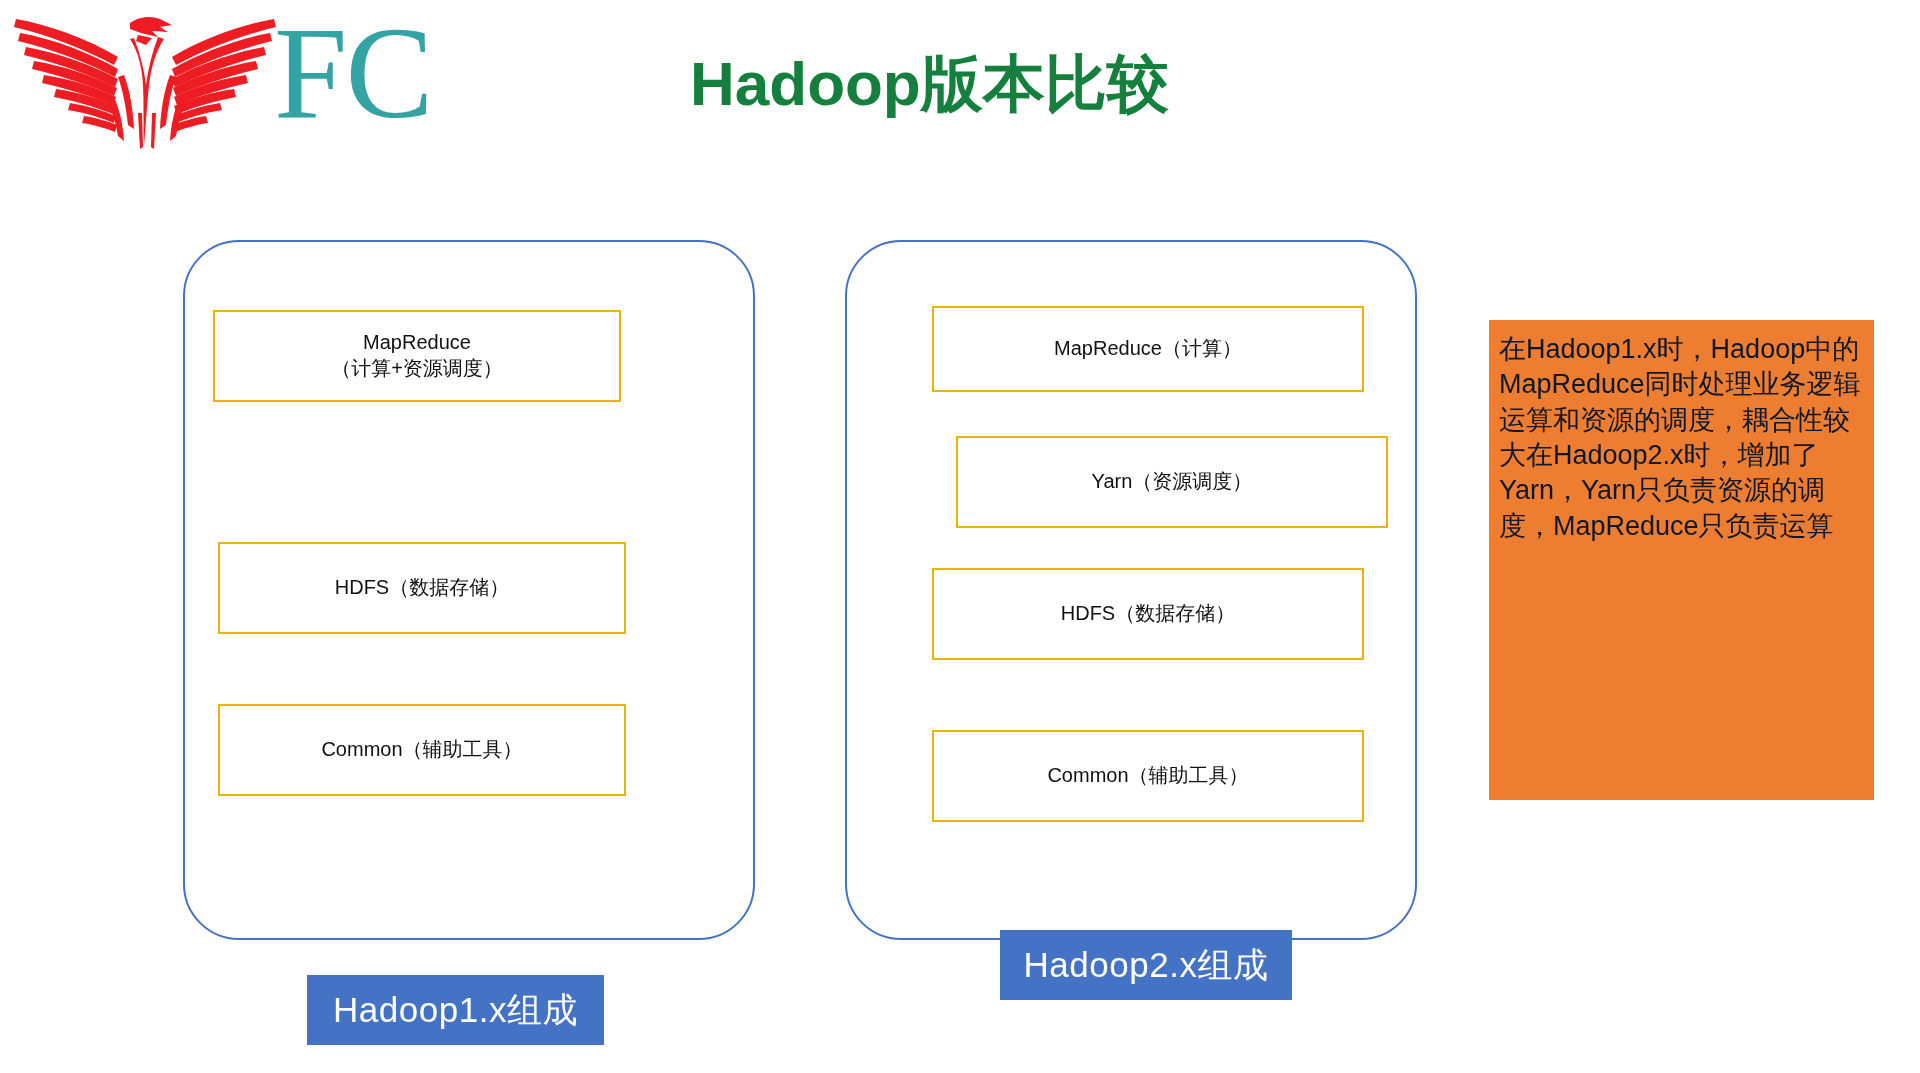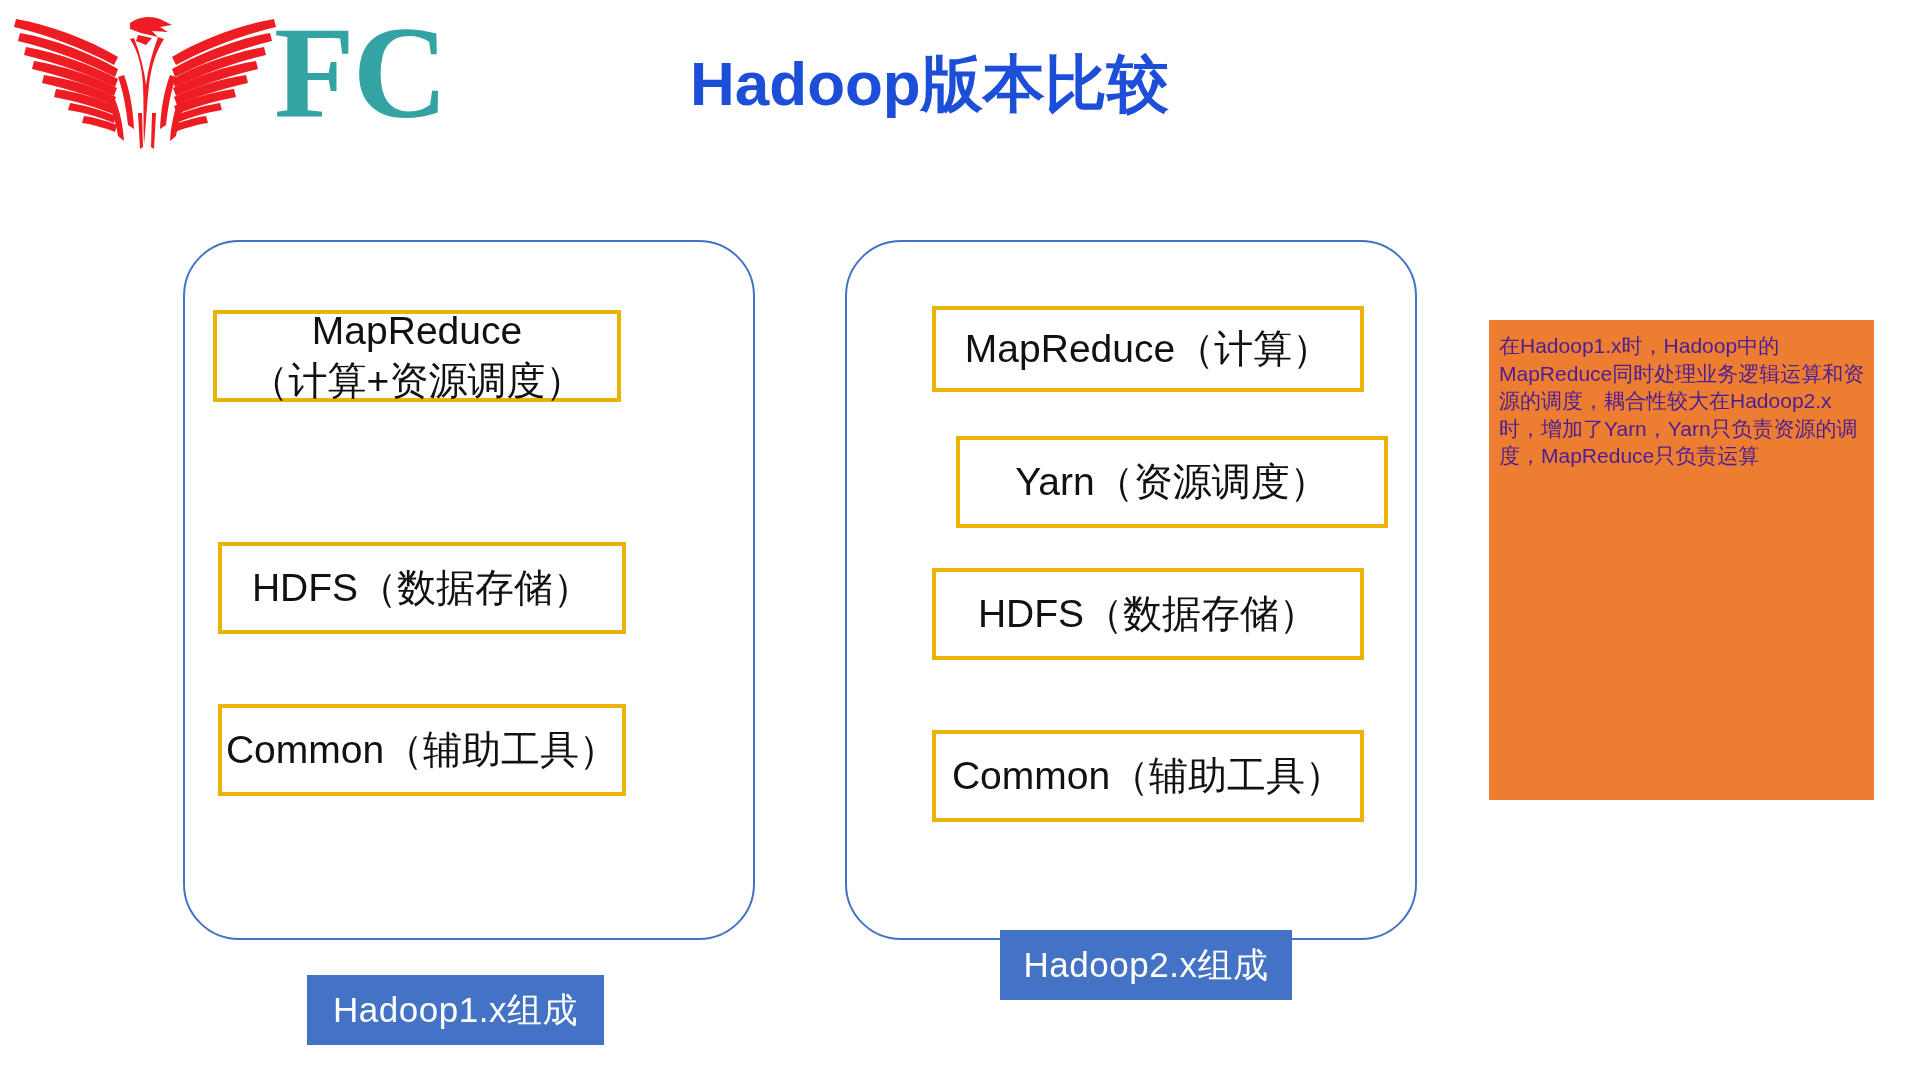--- a/index.html
+++ b/index.html
@@ -32,58 +32,57 @@
   }
   #logo-text {
     font-family: "Liberation Serif", "DejaVu Serif", serif;
     font-size: 132px;
     line-height: 1;
     color: #33A3A3;
     letter-spacing: -2px;
     margin-left: -6px;
     margin-top: -8px;
     user-select: none;
-    font-weight: bold;
   }
 
   
   #page-title {
     position: absolute;
     left: 690px;
     top: 42px;
     font-size: 62px;
     font-weight: bold;
-    color: #1d4ed8;
+    color: #15803d;
     letter-spacing: 0px;
     white-space: nowrap;
   }
 
   
   .stack {
     position: absolute;
     box-sizing: border-box;
     border: 2px solid #4472C4;
     border-radius: 56px;
     background: #ffffff;
   }
   #stack-v1 { left: 183px; top: 240px; width: 572px; height: 700px; }
   #stack-v2 { left: 845px; top: 240px; width: 572px; height: 700px; }
 
   
   .layer-box {
     position: absolute;
     box-sizing: border-box;
-    border: 4px solid #eab308;
+    border: 2px solid #eab308;
     background: #ffffff;
     display: flex;
     align-items: center;
     justify-content: center;
     text-align: center;
     color: #111111;
-    font-size: 39px;
+    font-size: 20px;
     line-height: 1.28;
     white-space: pre-line;
   }
 
   
   #v1-box-mapreduce { left: 28px;  top: 68px;  width: 408px; height: 92px; }
   #v1-box-hdfs      { left: 33px;  top: 300px; width: 408px; height: 92px; }
   #v1-box-common    { left: 33px;  top: 462px; width: 408px; height: 92px; }
 
   
@@ -112,23 +111,23 @@
     position: absolute;
     left: 1489px;
     top: 320px;
     width: 385px;
     height: 480px;
     background: #ED7D31;
     box-sizing: border-box;
     padding: 12px 6px 6px 10px;
   }
   #note-text {
-    font-size: 21px;
+    font-size: 27px;
     line-height: 1.31;
-    color: #4c1d95;
+    color: #0f172a;
     white-space: pre-line;
     word-break: break-word;
   }
 </style>
 </head>
 <body>
 
 <div id="logo">
   <svg id="logo-bird" viewBox="0 0 270 145" xmlns="http://www.w3.org/2000/svg" aria-hidden="true">
     <g fill="#EE1C23">

